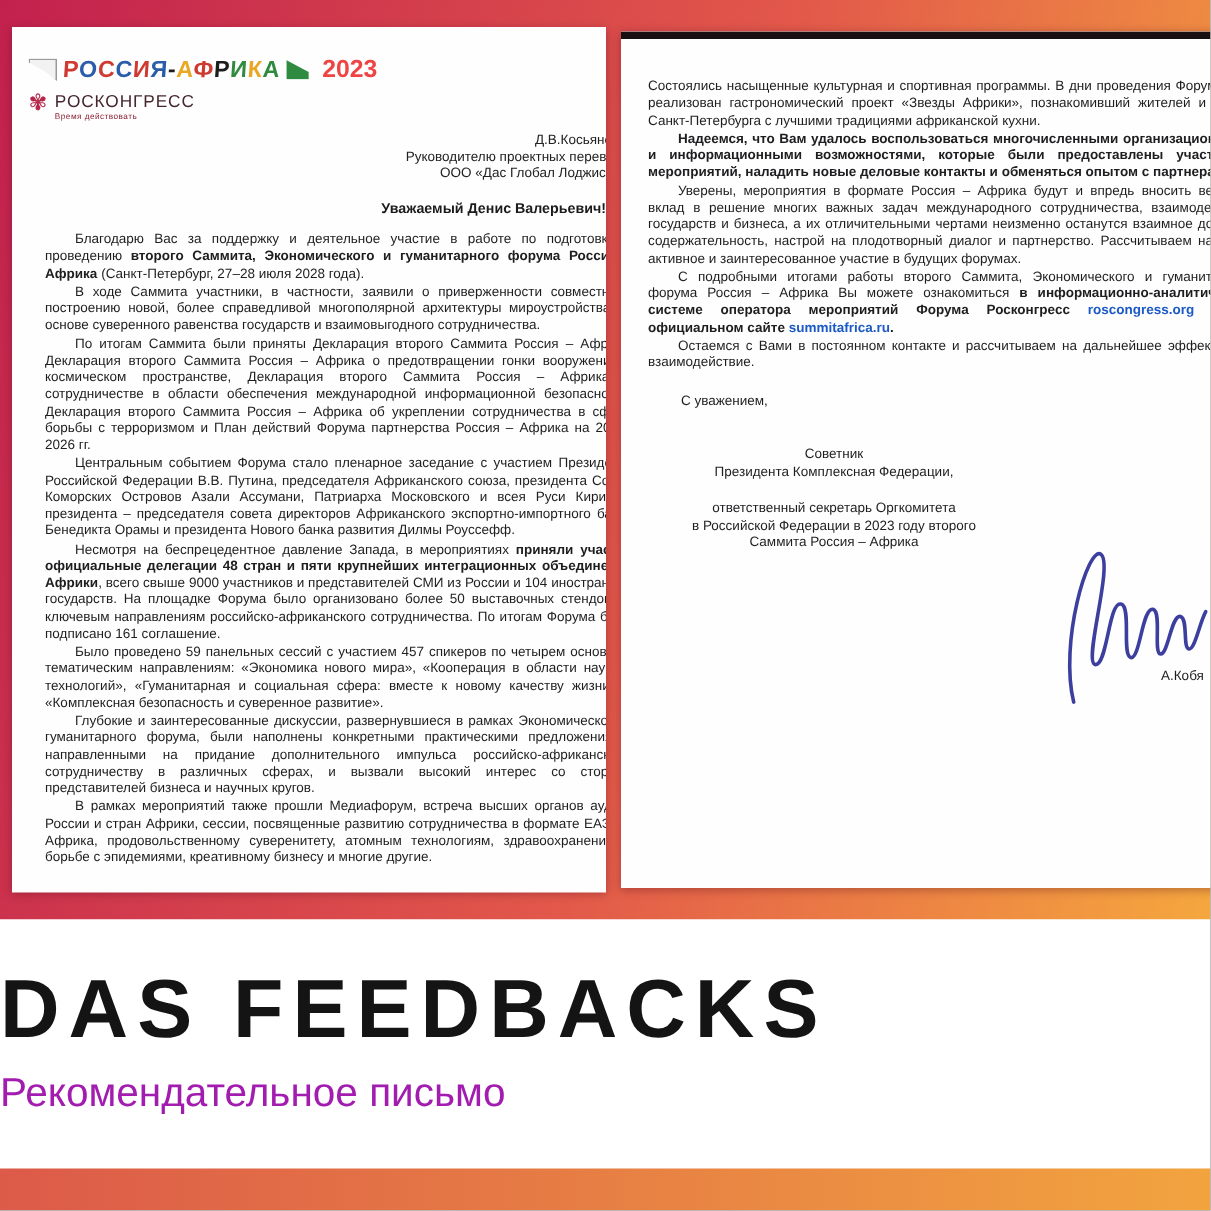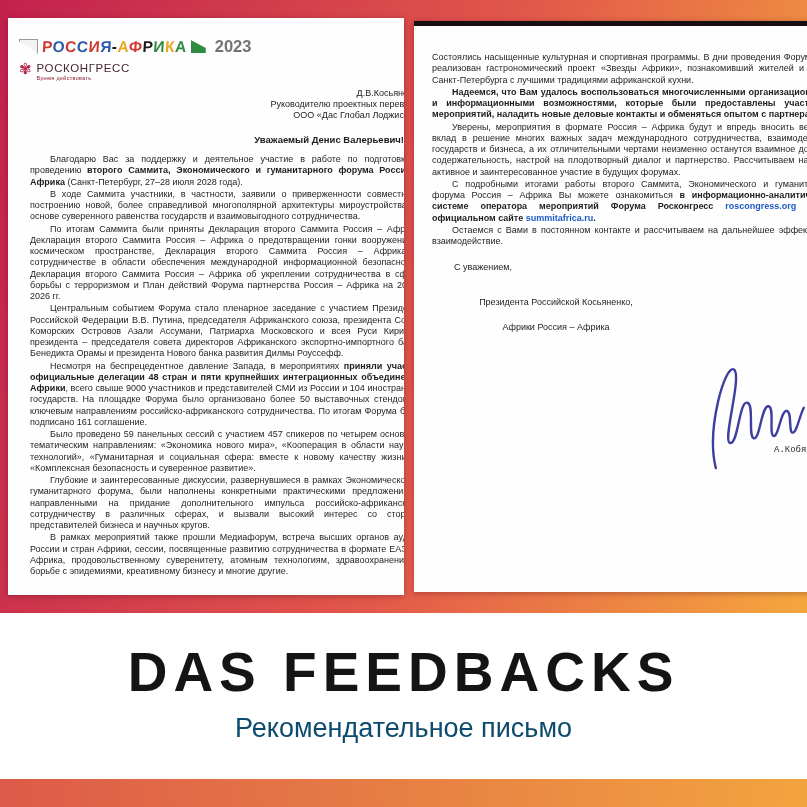--- a/index.html
+++ b/index.html
@@ -15,21 +15,21 @@
   .page-left{left:8px;top:18px;width:396px;height:577px;}
   .page-right{left:414px;top:21px;width:486px;height:571px;}
   .scan-topbar{position:absolute;left:0;top:0;width:100%;height:5px;background:#180f13;}
 
   
   .logo-row{display:flex;align-items:center;gap:4px;padding:19px 0 0 11px;}
   .flag-left{width:17px;height:13px;background:#f2f2f2;border:1px solid #9a9a9a;
     clip-path:polygon(0 0,100% 0,100% 100%,55% 55%,0 18%);}
   .flag-right{width:15px;height:13px;background:#2e8b3f;clip-path:polygon(0 0,100% 62%,100% 100%,0 100%);}
   .logo-letters{font-weight:800;font-size:15.5px;letter-spacing:.5px;transform:skewX(-4deg);white-space:nowrap;}
-  .logo-year{font-weight:800;font-size:16.5px;color:#737373;margin-left:5px;text-align:center;}
+  .logo-year{font-weight:800;font-size:16.5px;color:#ef4444;margin-left:5px;text-align:center;}
   .rosc-row{display:flex;align-items:flex-start;gap:5px;padding:6px 0 0 11px;}
   .rosc-flower{color:#b5274b;font-size:15px;line-height:14px;}
   .rosc-name{color:#45262e;font-weight:400;font-size:11.5px;letter-spacing:.6px;}
   .rosc-tagline{color:#8a2033;font-size:5.5px;margin-top:1px;letter-spacing:.3px;}
 
   .addressee{width:392px;margin-top:7px;padding-left:22px;text-align:right;
     font-size:9px;line-height:11px;color:#222;}
   .salutation{width:374px;margin:13px 0 9px 22px;text-align:right;font-weight:700;font-size:9.5px;color:#1b1b1d;}
 
   .body-text{padding-left:22px;width:392px;font-size:9px;line-height:11.25px;
@@ -39,25 +39,25 @@
   .b{font-weight:700;}
   .link{color:#1b5ac4;}
 
   .content-r{padding:31px 0 0 18px;width:404px;font-size:9px;line-height:11.25px;
     color:#1e1e20;text-align:justify;}
   .closing{margin:15px 0 0 40px;font-size:9px;color:#1e1e20;}
   .sig-block{margin-left:16px;width:252px;text-align:center;font-size:9px;line-height:11.5px;color:#1e1e20;}
   .sig-block-1{margin-top:25px;}
   .sig-block-2{margin-top:13px;}
   .signature-svg{position:absolute;left:288px;top:332px;transform:rotate(-4deg);}
-  .signer{position:absolute;left:360px;top:424px;font-size:9px;color:#1e1e20;white-space:nowrap;font-family:Liberation Mono, monospace;}
+  .signer{position:absolute;left:360px;top:424px;font-size:9px;color:#1e1e20;white-space:nowrap;}
 
-  .bottom-white{position:absolute;left:0;top:613px;width:807px;height:166px;background:#ffffff;text-align:center;}
+  .bottom-white{position:absolute;left:0;top:613px;width:807px;height:166px;background:#ffffff;}
   .big-title{margin:0;padding-top:32px;font-size:55px;font-weight:800;letter-spacing:6px;color:#141414;line-height:1;}
-  .subtitle{margin:0;padding-top:13px;font-size:27px;font-weight:400;color:#0c4a6e;}
+  .subtitle{margin:0;padding-top:13px;font-size:27px;font-weight:400;color:#a21caf;}
   .bottom-strip{position:absolute;left:0;bottom:0;width:807px;height:28px;
     background:linear-gradient(90deg,#dc5a49 0%,#f2a43f 100%);}
 </style>
 </head>
 <body>
 
 <div class="poster">
 
   <div class="top-section">
 
@@ -97,24 +97,27 @@
       <div class="scan-topbar"></div>
       <div class="content-r">
           <p class="para no-indent"><span>Состоялись насыщенные культурная и спортивная программы. В дни проведения Форума был реализован гастрономический проект «Звезды Африки», познакомивший жителей и гостей Санкт-Петербурга с лучшими традициями африканской кухни.</span></p>
           <p class="para"><span class="b">Надеемся, что Вам удалось воспользоваться многочисленными организационными и информационными возможностями, которые были предоставлены участникам мероприятий, наладить новые деловые контакты и обменяться опытом с партнерами.</span></p>
           <p class="para"><span>Уверены, мероприятия в формате Россия – Африка будут и впредь вносить весомый вклад в решение многих важных задач международного сотрудничества, взаимодействия государств и бизнеса, а их отличительными чертами неизменно останутся взаимное доверие, содержательность, настрой на плодотворный диалог и партнерство. Рассчитываем на Ваше активное и заинтересованное участие в будущих форумах.</span></p>
           <p class="para"><span>С подробными итогами работы  второго Саммита, Экономического и гуманитарного форума Россия – Африка Вы можете ознакомиться </span><span class="b">в информационно-аналитической системе оператора мероприятий Форума Росконгресс </span><span class="b link">roscongress.org</span><span class="b"> и на официальном сайте </span><span class="b link">summitafrica.ru</span><span class="b">.</span></p>
           <p class="para"><span>Остаемся с Вами в постоянном контакте и рассчитываем на дальнейшее эффективное взаимодействие.</span></p>
         </div>
       <div class="closing">С уважением,</div>
       <div class="sig-block sig-block-1">
-          <div>Президента Российской Косьяненко,</div>
+          <div>Советник</div>
+          <div>Президента Комплексная Федерации,</div>
         </div>
       <div class="sig-block sig-block-2">
-          <div>Африки Россия – Африка</div>
+          <div>ответственный секретарь Оргкомитета</div>
+          <div>в Российской Федерации в 2023 году второго</div>
+          <div>Саммита Россия – Африка</div>
         </div>
       <svg class="signature-svg" width="112" height="118" viewBox="0 0 112 118">
         <path d="M10 112 C3 72 27 8 35 15 C43 22 18 86 26 88 C34 90 38 46 46 49 C53 51 44 83 50 85 C56 87 60 52 67 54 C73 56 65 83 70 84 C75 85 79 58 85 60 C90 62 85 81 89 82 C93 83 97 66 102 58" fill="none" stroke="#3d3f9f" stroke-width="2.4" stroke-linecap="round"></path>
       </svg>
       <div class="signer">А.Кобя</div>
     </div>
 
   </div>
 
   <div class="bottom-white">

